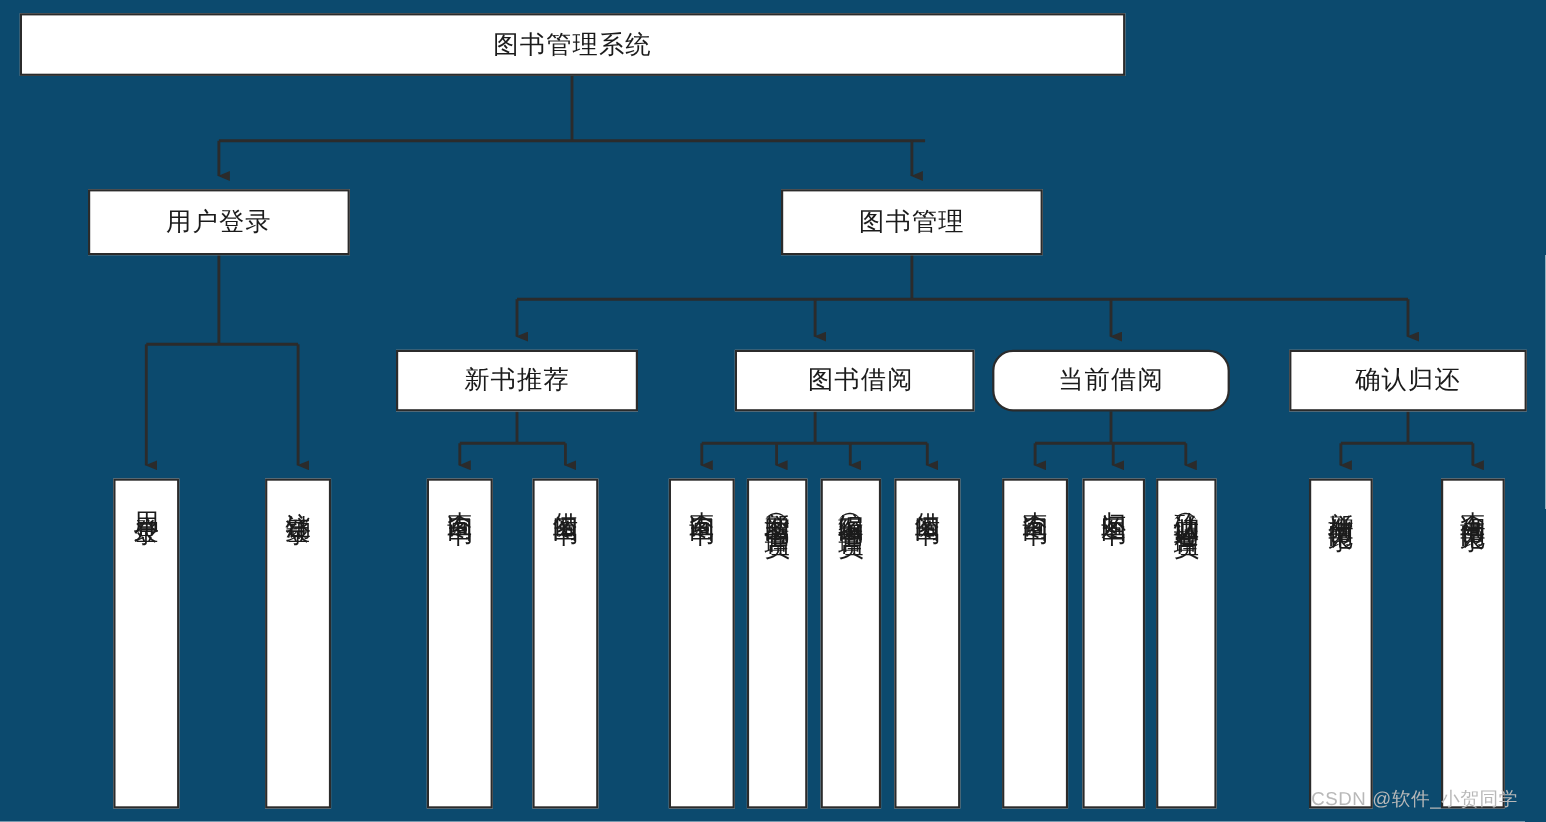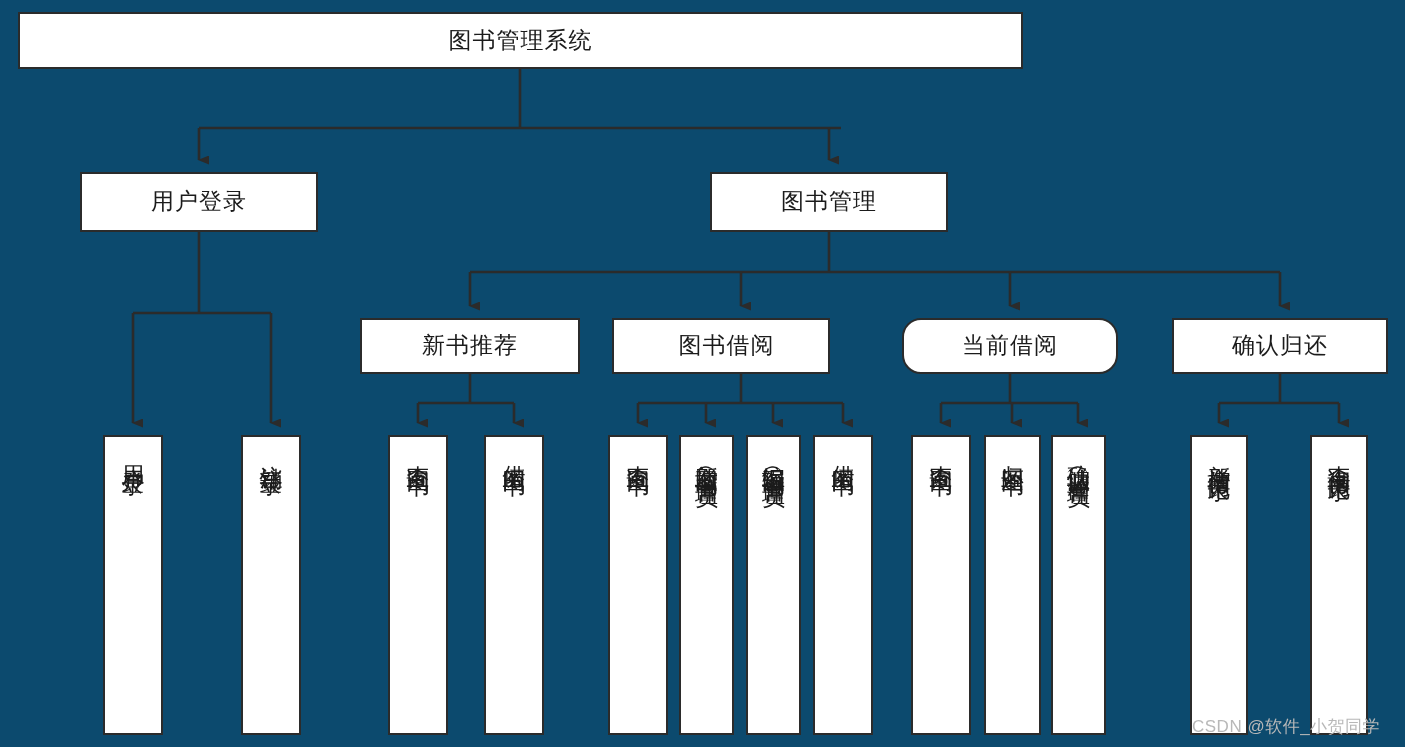--- a/index.html
+++ b/index.html
@@ -133,21 +133,21 @@
   <div class="node horizontal" style="left:80px; top:172px; width:238px; height:60px;">
     <span class="node-label">用户登录</span>
   </div>
   <div class="node horizontal" style="left:710px; top:172px; width:238px; height:60px;">
     <span class="node-label">图书管理</span>
   </div>
 
   <div class="node horizontal" style="left:360px; top:318px; width:220px; height:56px;">
     <span class="node-label">新书推荐</span>
   </div>
-  <div class="node horizontal" style="left:612px; top:318px; width:218px; height:56px;padding-left:11px;">
+  <div class="node horizontal" style="left:668px; top:318px; width:218px; height:56px;padding-left:11px;">
     <span class="node-label">图书借阅</span>
   </div>
   <div class="node horizontal" style="left:902px; top:318px; width:216px; height:56px;border-radius:19px;">
     <span class="node-label">当前借阅</span>
   </div>
   <div class="node horizontal" style="left:1172px; top:318px; width:216px; height:56px;">
     <span class="node-label">确认归还</span>
   </div>
 
   <div class="node vertical" style="left:103px; top:435px; width:60px; height:300px;">

